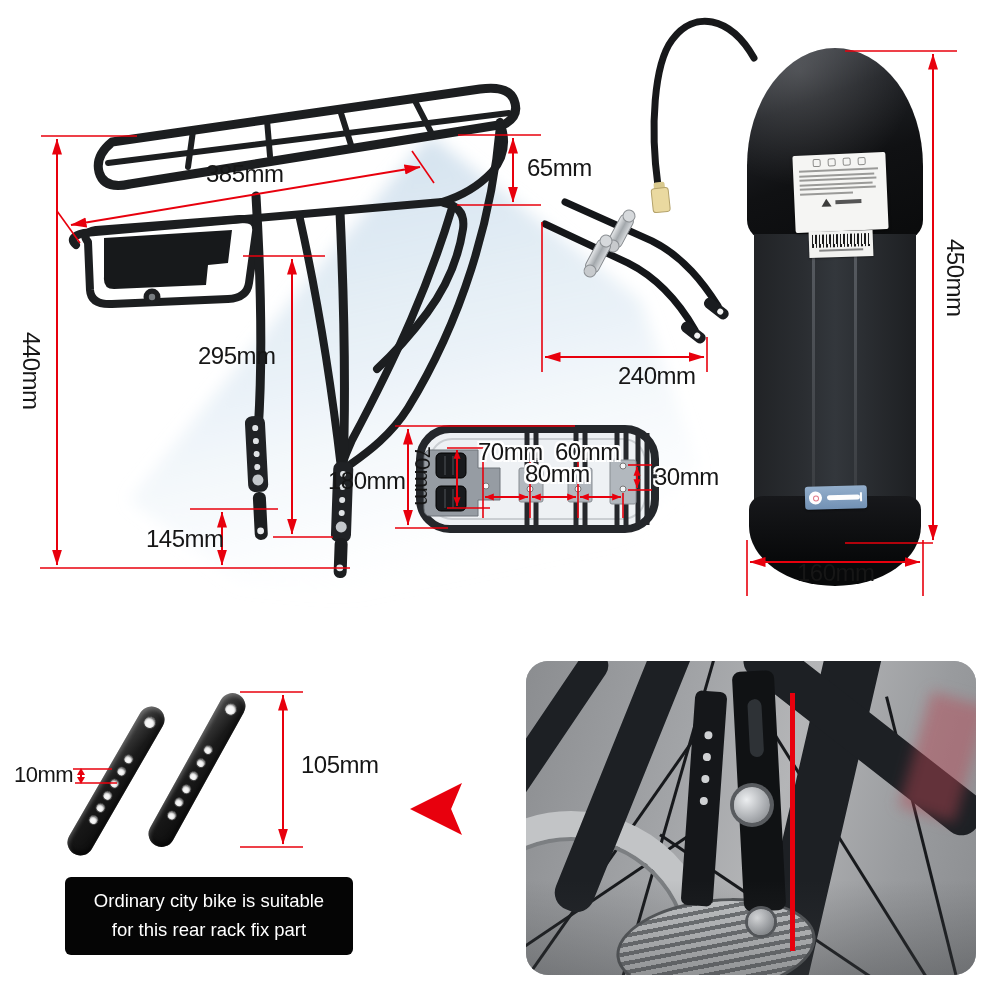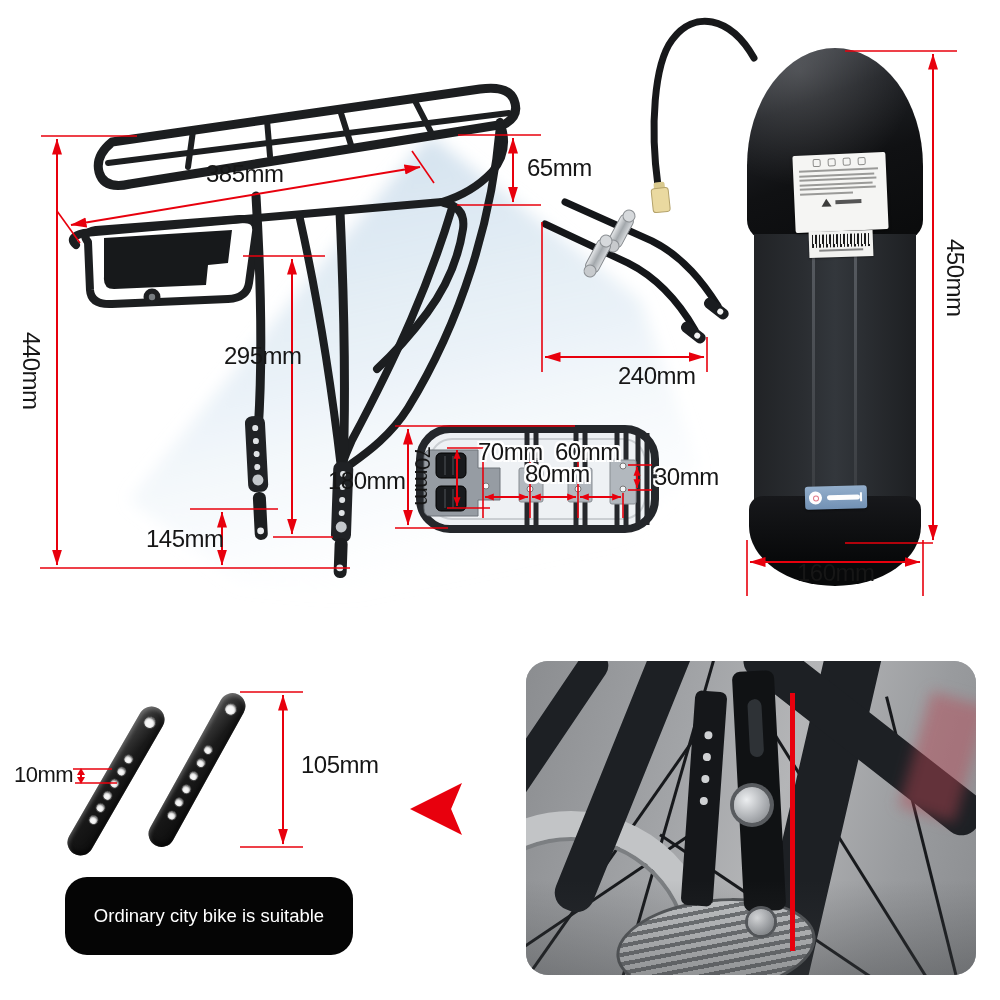--- a/index.html
+++ b/index.html
@@ -110,21 +110,21 @@
   .fixbar{position:absolute;width:26px;border-radius:13px;z-index:1;
     background:linear-gradient(100deg,#4a4a4a 0%,#1a1a1a 45%,#0d0d0d 100%);
     box-shadow:inset 2px 2px 4px rgba(255,255,255,.28),inset -2px -3px 5px rgba(0,0,0,.65);}
   #fixbar1{left:103px;top:697px;height:168px;transform:rotate(30deg);}
   #fixbar2{left:184px;top:684px;height:172px;transform:rotate(29deg);}
   .hole{position:absolute;left:50%;transform:translateX(-50%);border-radius:50%;
     background:#f7f7f7;border:1px solid #3c3c3c;box-sizing:border-box;
     box-shadow:inset 0 1px 2px rgba(0,0,0,.7);}
 
   
-  #callout{position:absolute;left:65px;top:877px;width:288px;height:78px;border-radius:22px;
+  #callout{position:absolute;left:65px;top:877px;width:288px;height:78px;border-radius:6px;
     background:var(--callout-bg);color:var(--callout-text);z-index:1;
     display:flex;flex-direction:column;justify-content:center;align-items:center;
     font-size:18.5px;line-height:1.55;text-align:center;}
 </style>
 </head>
 <body>
 
 <div id="canvas">
 
   <div id="battery">
@@ -208,20 +208,21 @@
     <div class="hole" style="top:58px;width:10px;height:10px"></div>
     <div class="hole" style="top:73px;width:10px;height:10px"></div>
     <div class="hole" style="top:88px;width:10px;height:10px"></div>
     <div class="hole" style="top:103px;width:10px;height:10px"></div>
     <div class="hole" style="top:118px;width:10px;height:10px"></div>
     <div class="hole" style="top:133px;width:10px;height:10px"></div>
   </div>
 
   <div id="callout">
     <div>Ordinary city bike is suitable</div>
+    <div>for this rear rack fix part</div>
   </div>
 
   <svg id="scene" width="1000" height="1000" viewBox="0 0 1000 1000">
     <defs>
       <marker id="ah" markerUnits="userSpaceOnUse" markerWidth="16" markerHeight="12" viewBox="0 0 16 12" refX="15.5" refY="6" orient="auto-start-reverse">
         <path d="M16,6 L0,1 L0,11 Z"></path>
       </marker>
       <marker id="ahs" markerUnits="userSpaceOnUse" markerWidth="9" markerHeight="8" viewBox="0 0 9 8" refX="8.8" refY="4" orient="auto-start-reverse">
         <path d="M9,4 L0,0.5 L0,7.5 Z"></path>
       </marker>
@@ -405,21 +406,21 @@
 
       <line class="tick" x1="240" y1="692" x2="303" y2="692"></line>
       <line class="tick" x1="240" y1="847" x2="303" y2="847"></line>
       <line class="dim" x1="283" y1="695" x2="283" y2="844" marker-start="url(#ah)" marker-end="url(#ah)"></line>
     </g>
   </svg>
 
   <div class="lbl" style="left:206px;top:161px">385mm</div>
   <div class="lbl" style="left:527px;top:155px">65mm</div>
   <div class="lbl rot" style="left:44px;top:332px">440mm</div>
-  <div class="lbl" style="left:224px;top:343px">295mm</div>
+  <div class="lbl" style="left:198px;top:343px">295mm</div>
   <div class="lbl" style="left:146px;top:526px">145mm</div>
   <div class="lbl" style="left:618px;top:363px">240mm</div>
   <div class="lbl rot" style="left:968px;top:239px">450mm</div>
   <div class="lbl" style="left:797px;top:560px">160mm</div>
   <div class="lbl" style="left:328px;top:468px">180mm</div>
   <div class="lbl rot small" style="left:434px;top:446px">70mm</div>
   <div class="lbl halo" style="left:478px;top:439px">70mm</div>
   <div class="lbl halo" style="left:555px;top:439px">60mm</div>
   <div class="lbl halo" style="left:525px;top:461px">80mm</div>
   <div class="lbl halo" style="left:654px;top:464px">30mm</div>

